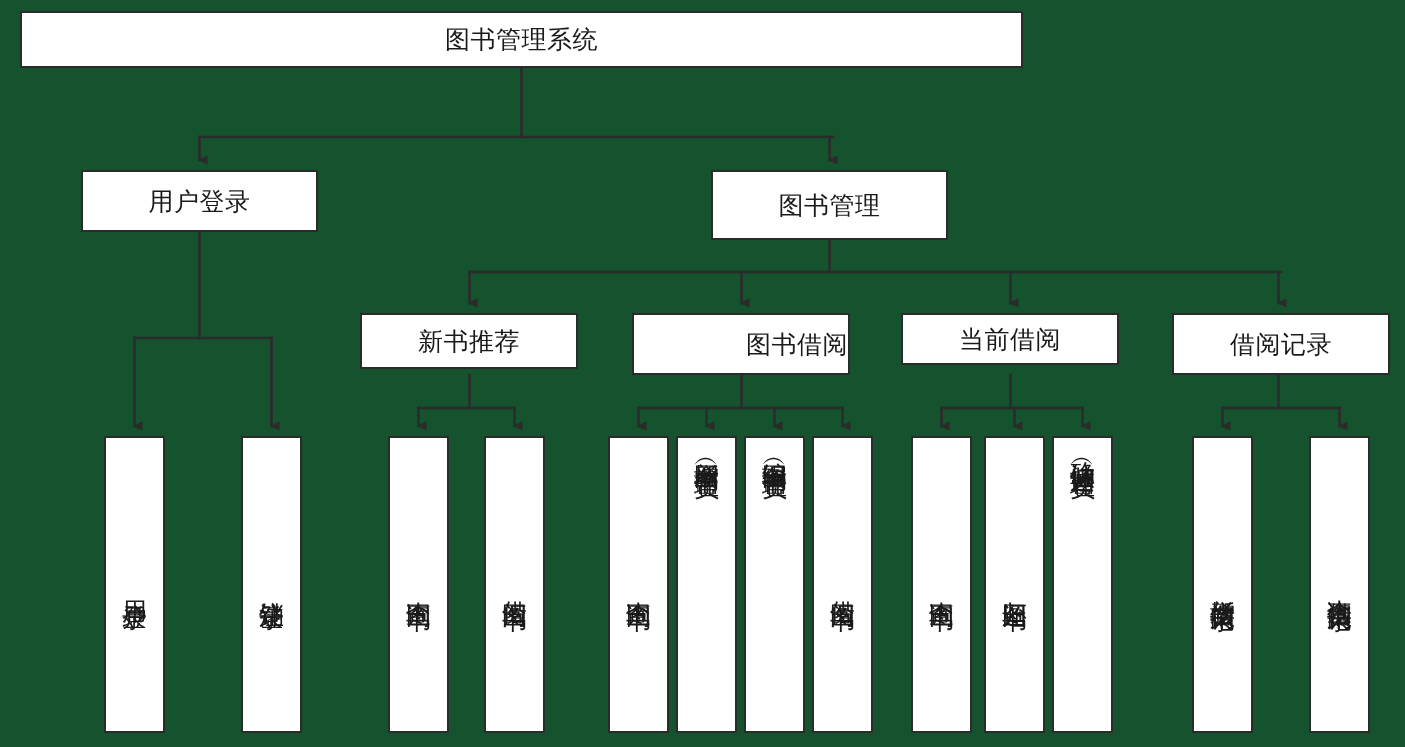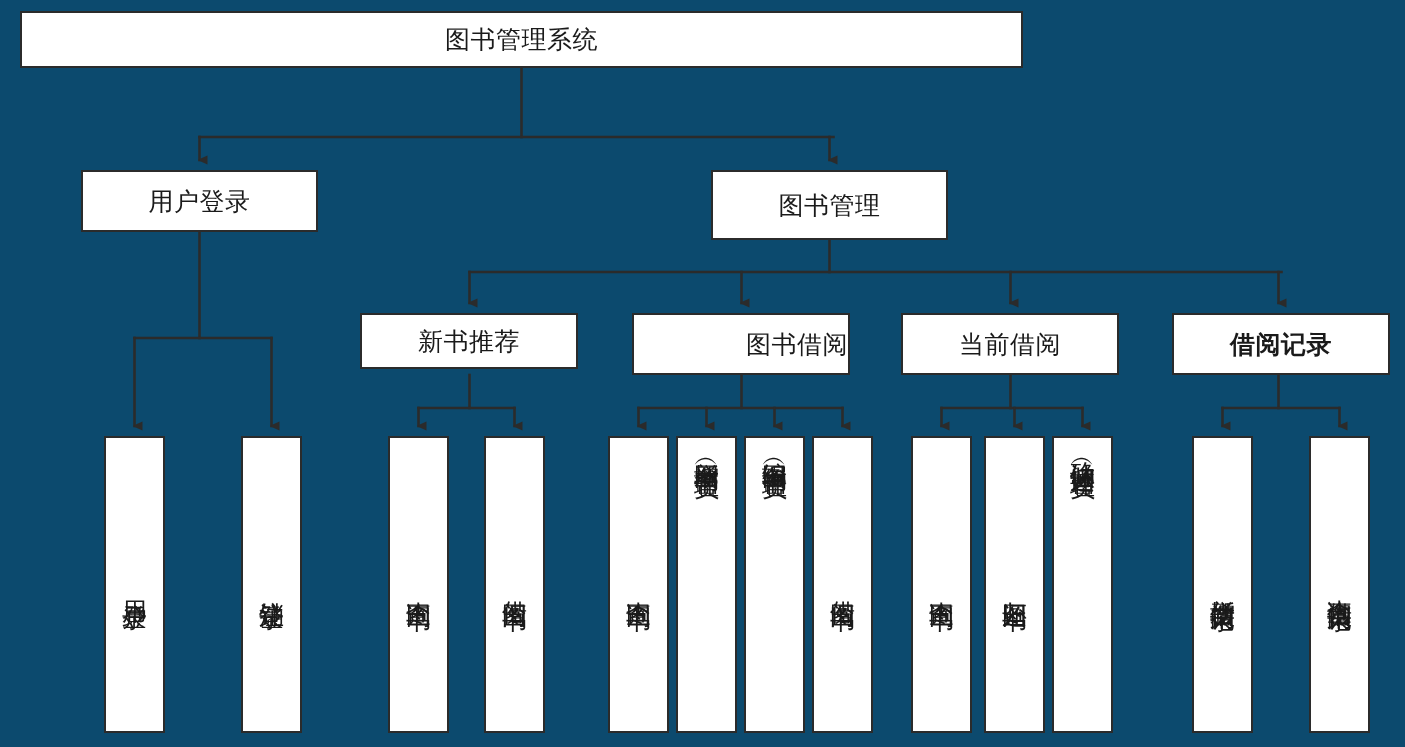--- a/index.html
+++ b/index.html
@@ -8,21 +8,21 @@
     padding: 0;
     background: #ffffff;
   }
   body {
     font-family: "DejaVu Sans", "Liberation Sans", sans-serif;
   }
   #diagram-root {
     position: relative;
     width: 1405px;
     height: 747px;
-    background: #0c4a6e;
+    background: #14532d;
     overflow: hidden;
   }
   #diagram-svg {
     position: absolute;
     left: 0;
     top: 0;
     width: 1405px;
     height: 747px;
   }
   .node {
@@ -139,24 +139,24 @@
       </div>
       <div class="node horiz" style="left: 711px; top: 170px; width: 237px; height: 70px;">
         <span class="node-label">图书管理</span>
       </div>
       <div class="node horiz" style="left: 360px; top: 313px; width: 218px; height: 56px;">
         <span class="node-label">新书推荐</span>
       </div>
       <div class="node horiz" style="left: 632px; top: 313px; width: 218px; height: 62px; justify-content: flex-end;">
         <span class="node-label">图书借阅</span>
       </div>
-      <div class="node horiz" style="left: 901px; top: 313px; width: 218px; height: 62px; font-family: Liberation Serif, serif;">
+      <div class="node horiz" style="left: 901px; top: 313px; width: 218px; height: 52px; font-family: Liberation Serif, serif;">
         <span class="node-label">当前借阅</span>
       </div>
-      <div class="node horiz" style="left: 1172px; top: 313px; width: 218px; height: 62px; font-weight: bold;">
+      <div class="node horiz" style="left: 1172px; top: 313px; width: 218px; height: 62px;">
         <span class="node-label">借阅记录</span>
       </div>
       <div class="node vert centered" style="left: 104px; top: 436px; width: 61px; height: 297px;">
         <span class="node-label">用户登录</span>
       </div>
       <div class="node vert centered" style="left: 241px; top: 436px; width: 61px; height: 297px;">
         <span class="node-label">注销登录</span>
       </div>
       <div class="node vert centered" style="left: 388px; top: 436px; width: 61px; height: 297px;">
         <span class="node-label">查询图书</span>

